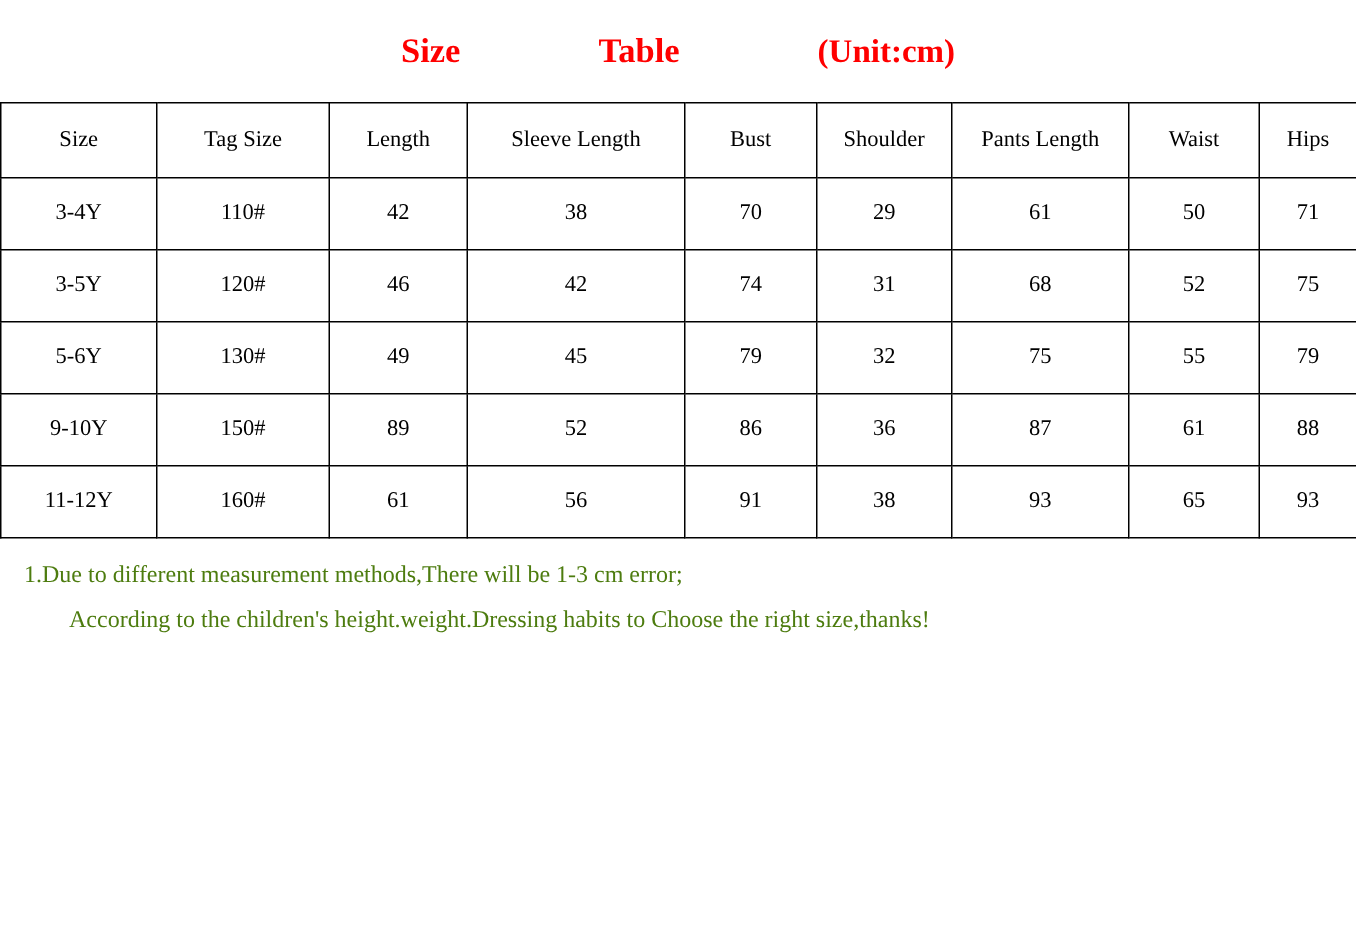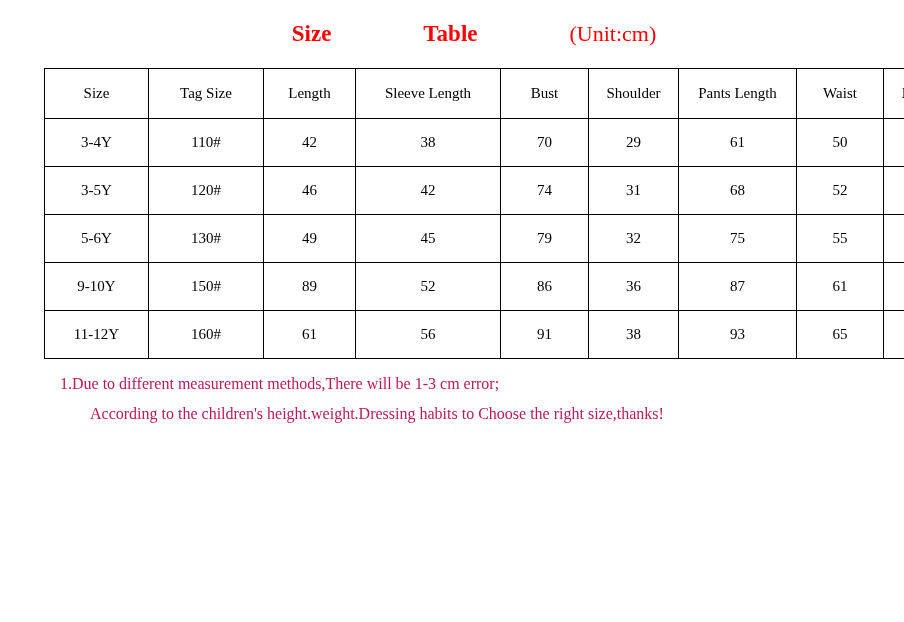--- a/index.html
+++ b/index.html
@@ -13,42 +13,41 @@
     font-family: "Liberation Serif", serif;
     color: #000000;
     overflow: hidden;
   }
   .page {
     position: relative;
     width: 904px;
     height: 516px;
     box-sizing: border-box;
     background: #ffffff;
-    padding-left: 44px;
   }
   .title-bar {
     height: 68px;
     display: flex;
     align-items: center;
     justify-content: center;
     gap: 92px;
     padding: 0 40px;
     box-sizing: border-box;
   }
   .title-text {
     color: #ff0000;
     font-size: 23px;
     font-weight: bold;
     font-family: "Liberation Serif", serif;
     white-space: nowrap;
   }
   .title-unit {
     color: #ff0000;
     font-size: 22px;
-    font-weight: normal;
+    font-weight: bold;
     white-space: nowrap;
   }
   table.size-table {
     border-collapse: collapse;
     width: 904px;
     table-layout: fixed;
   }
   table.size-table th,
   table.size-table td {
     border: 1px solid #000000;
@@ -76,21 +75,21 @@
   col.c5 { width: 90px; }
   col.c6 { width: 118px; }
   col.c7 { width: 87px; }
   col.c8 { width: 65px; }
 
   .notes {
     padding: 10px 6px 0 6px;
     box-sizing: border-box;
   }
   .note-line {
-    color: #be185d;
+    color: #4d7c0f;
     font-size: 16px;
     font-family: "Liberation Serif", serif;
     line-height: 30px;
     white-space: nowrap;
   }
   .note-line.first {
     padding-left: 10px;
   }
   .note-line.second {
     padding-left: 8px;

